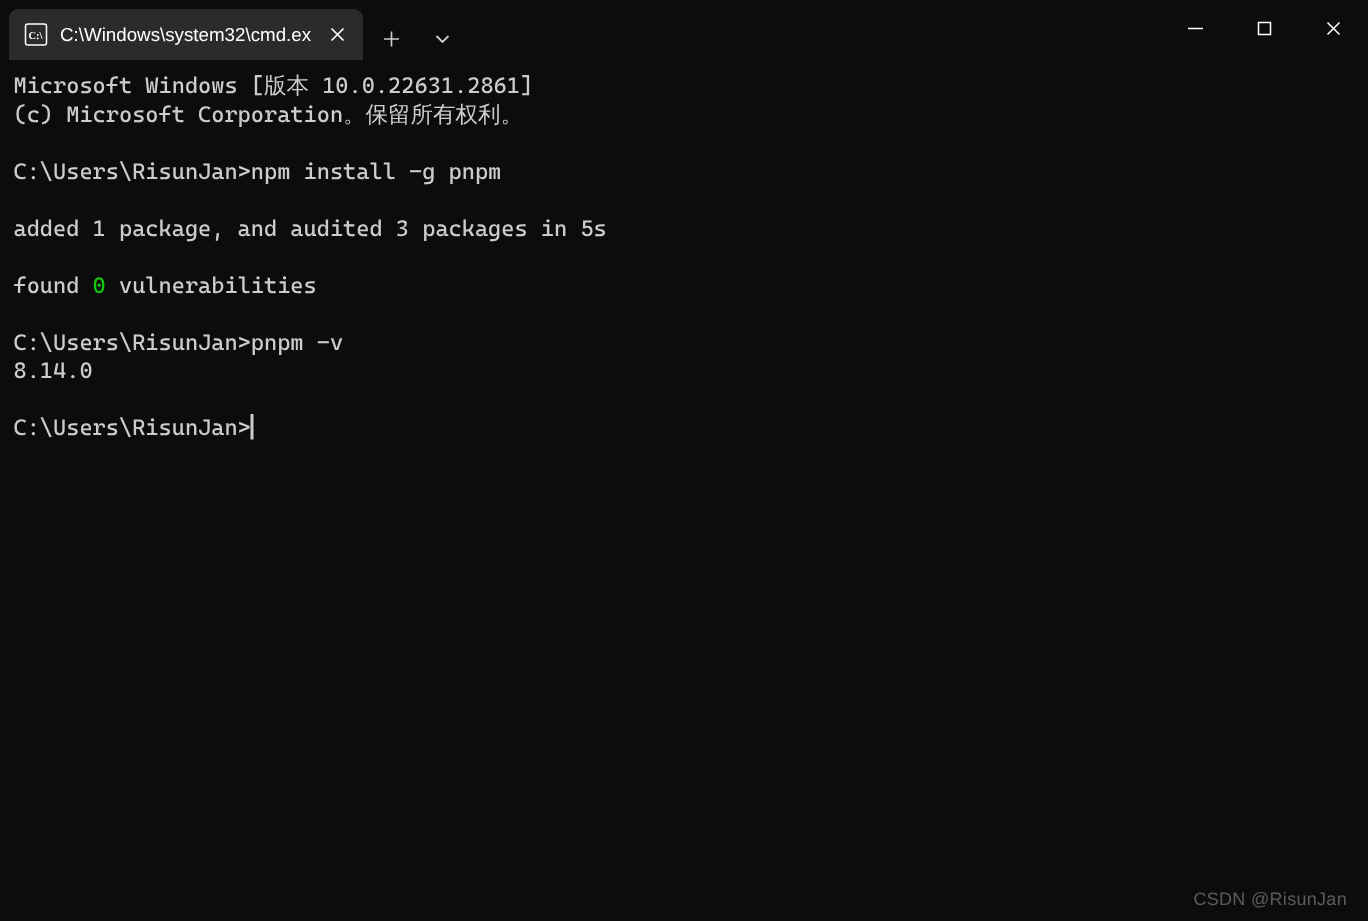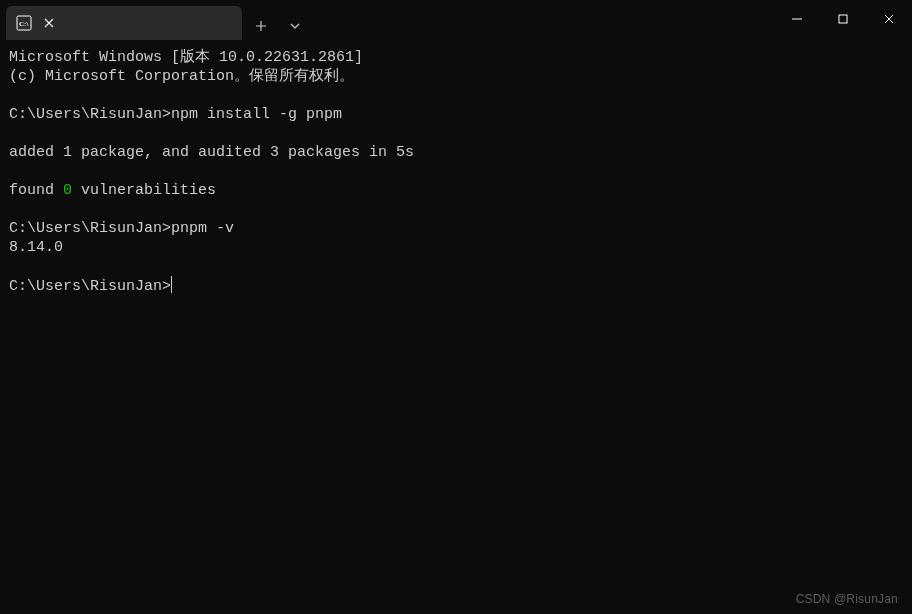--- a/index.html
+++ b/index.html
@@ -97,21 +97,21 @@
     right: 0;
     bottom: 0;
     background: #0c0c0c;
     padding: 8px 9px;
     font-family: Consolas, "Cascadia Mono", monospace;
     font-size: 15px;
     line-height: 19px;
     color: #cccccc;
     white-space: pre;
   }
-  .terminal .line { min-height: 19px; font-family: Liberation Mono, monospace; }
+  .terminal .line { min-height: 19px; }
   .green { color: #16c60c; }
   .cursor {
     display: inline-block;
     width: 1.3px;
     height: 17px;
     background: #cccccc;
     vertical-align: -3px;
   }
   .watermark {
     position: absolute;
@@ -128,20 +128,21 @@
 
 <div class="titlebar">
   <div class="tab-strip">
     <div class="tab">
       <span class="tab-icon">
         <svg width="16" height="16" viewBox="0 0 16 16">
           <rect x="1" y="1" width="14" height="14" rx="1.5" fill="none" stroke="#ffffff" stroke-width="1"></rect>
           <text x="3" y="11" font-size="7" font-family="Consolas" fill="#ffffff" font-weight="900">C:\</text>
         </svg>
       </span>
+      <span class="tab-title">C:\Windows\system32\cmd.ex</span>
       <span class="tab-close">
         <svg width="10" height="10" viewBox="0 0 10 10">
             <path d="M1 1 L9 9 M9 1 L1 9" stroke="#ffffff" stroke-width="1.1"></path>
           </svg>
       </span>
     </div>
     <div class="tab-actions">
       <div class="action-btn">
         <svg width="12" height="12" viewBox="0 0 12 12">
             <path d="M6 1 V11 M1 6 H11" stroke="#cccccc" stroke-width="1.1"></path>

